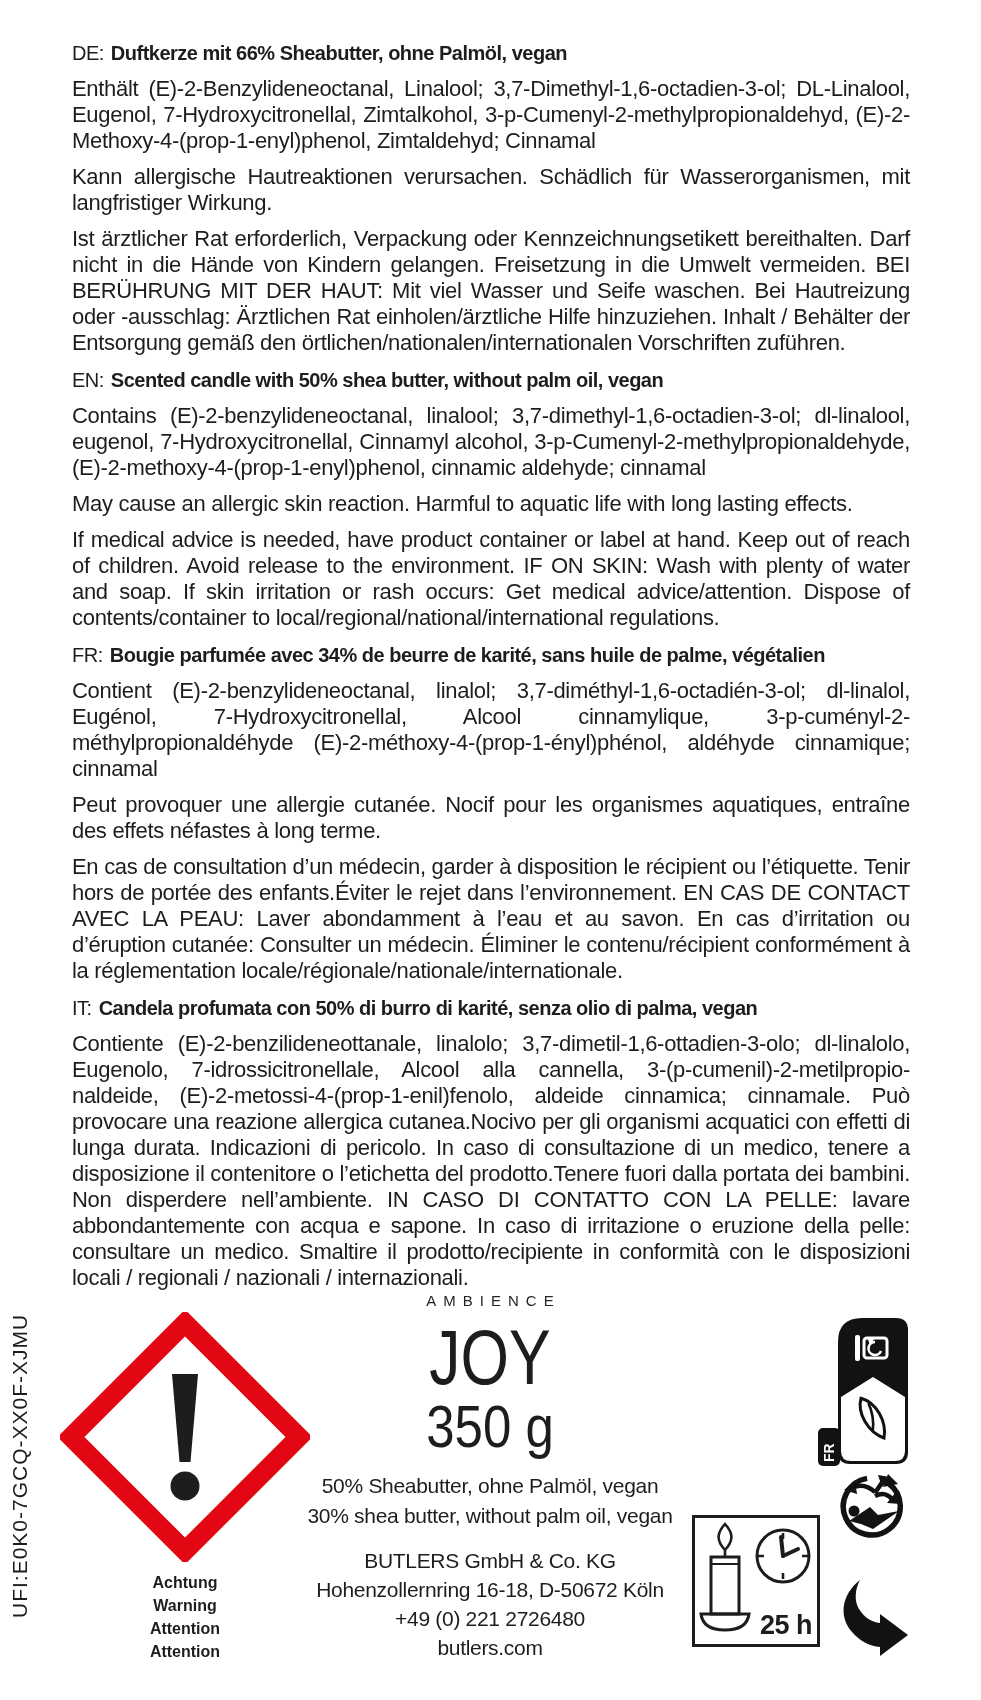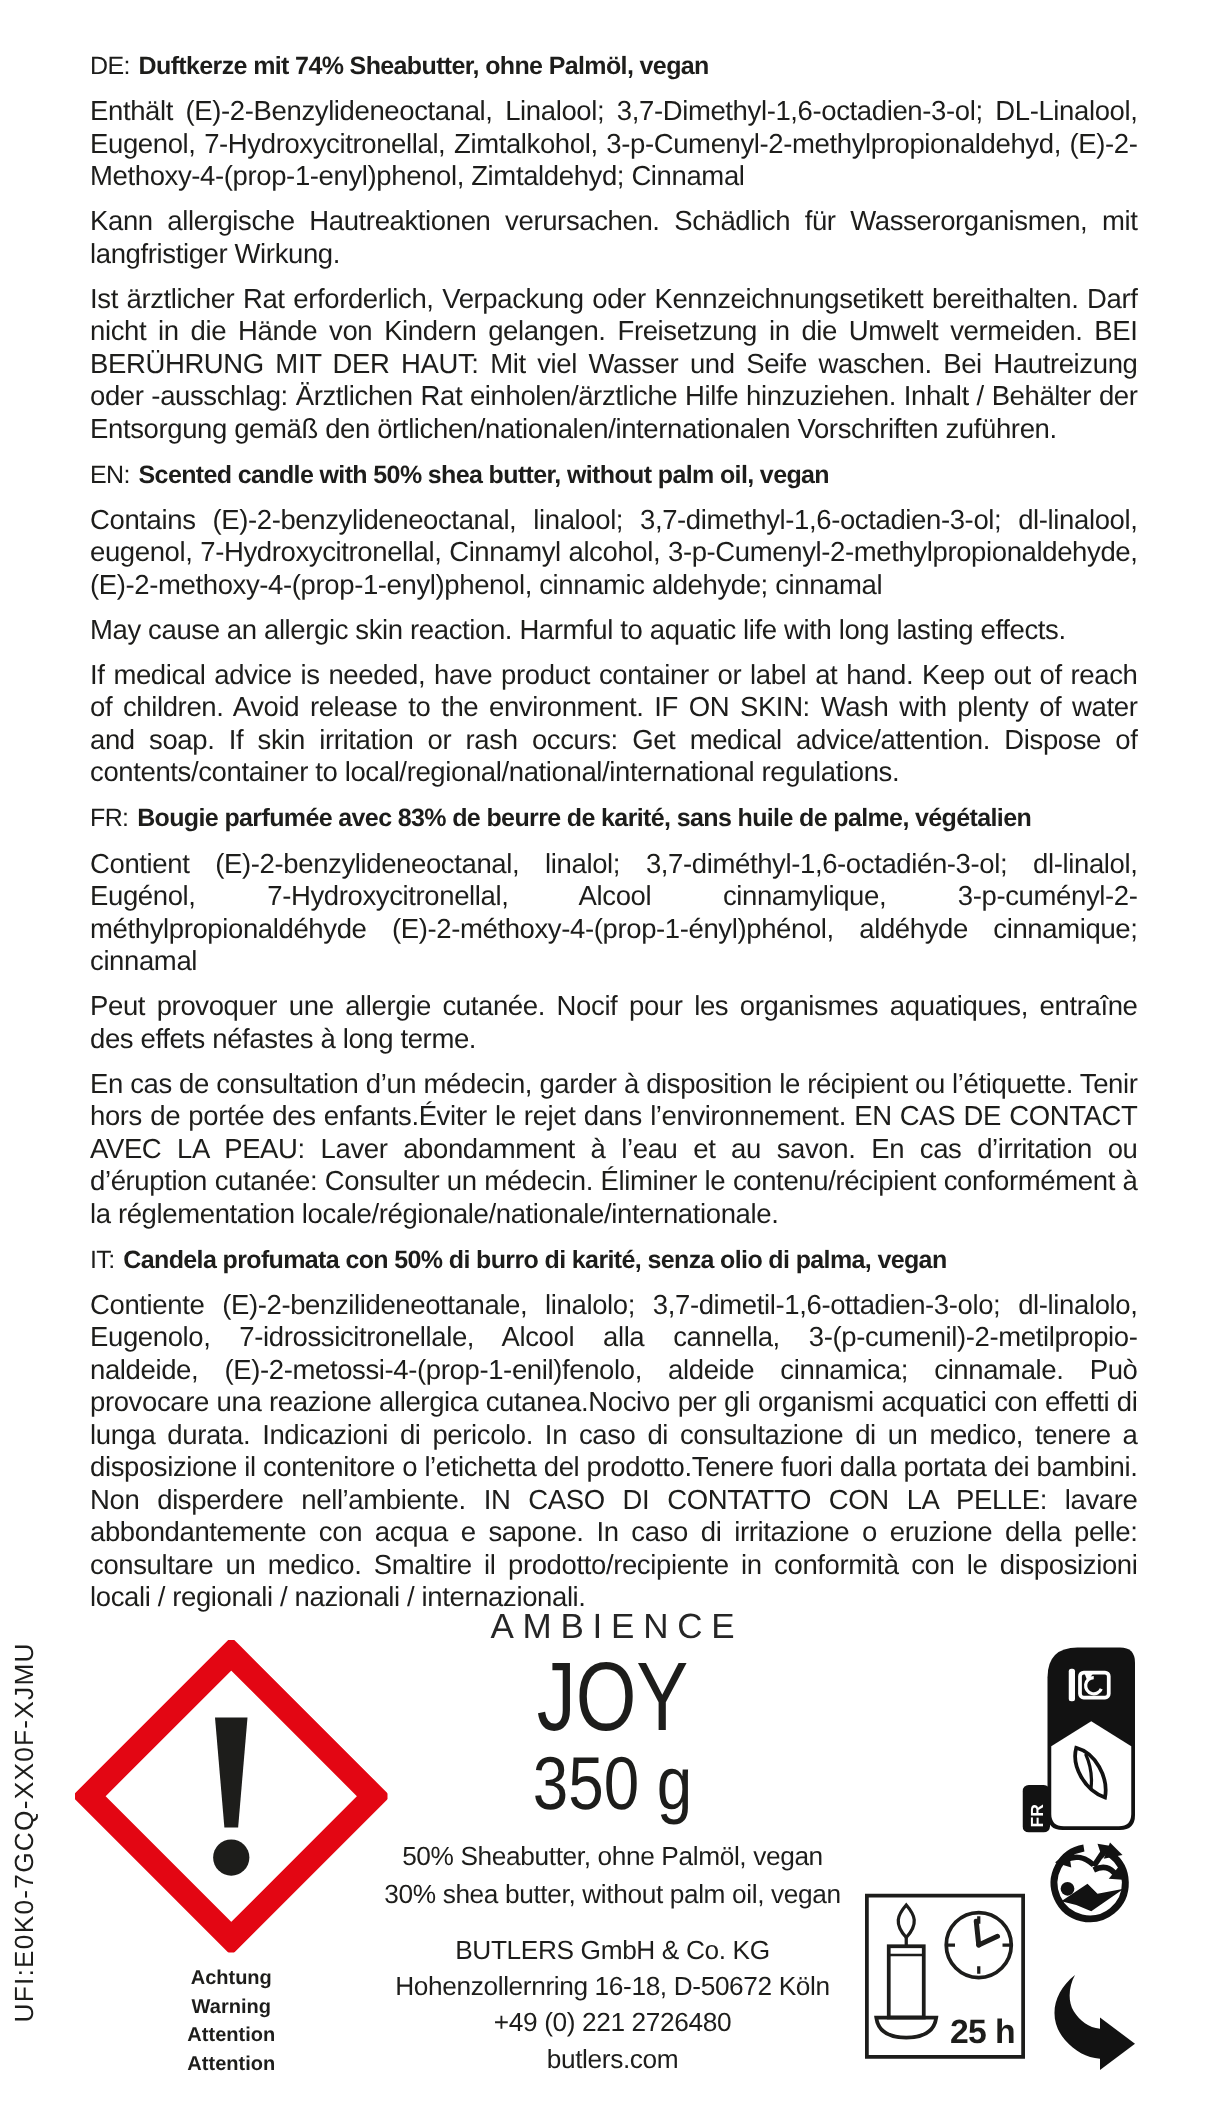--- a/index.html
+++ b/index.html
@@ -14,50 +14,50 @@
   .para{font-size:22px;line-height:26px;letter-spacing:-0.3px;text-align:justify;
         margin-top:10px;}
   
   .ufi{position:absolute;left:8px;top:1342px;height:276px;
        writing-mode:vertical-rl;transform:rotate(180deg);
        font-size:21px;letter-spacing:1px;white-space:nowrap;}
   .ghs{position:absolute;left:60px;top:1312px;}
   .signal{position:absolute;left:60px;top:1571px;width:250px;text-align:center;}
   .signal div{font-weight:bold;font-size:16px;line-height:23px;}
   .center-col{position:absolute;left:255px;top:1288px;width:470px;text-align:center;}
-  .collection{font-size:28px;line-height:26px;letter-spacing:7px;text-indent:7px;color:#262626;}
+  .collection{font-size:15px;line-height:26px;letter-spacing:7px;text-indent:7px;color:#262626;}
   .prod-name{font-size:78px;line-height:78px;margin-top:4px;transform:scaleX(0.8);transform-origin:center;}
   .prod-weight{font-size:60px;line-height:62px;margin-top:0px;transform:scaleX(0.85);transform-origin:center;}
   .claims{margin-top:13px;font-size:21px;line-height:30px;letter-spacing:-0.3px;}
   .company{margin-top:15px;font-size:21px;line-height:29px;letter-spacing:-0.3px;}
   .infotri{position:absolute;left:818px;top:1316px;}
   .triman{position:absolute;left:837px;top:1471px;}
   .burnbox{position:absolute;left:692px;top:1515px;width:128px;height:132px;
            border:3px solid #1d1d1b;box-sizing:border-box;background:#fff;}
   .burntime{position:absolute;right:5px;bottom:3px;font-weight:bold;font-size:27px;
             letter-spacing:-0.5px;}
   .disposal-arrow{position:absolute;left:836px;top:1578px;}
 </style>
 </head>
 <body>
 
 <div class="page">
 
   <div class="text-block">
-    <div class="sec-heading"><span class="sec-prefix">DE:</span><span>Duftkerze mit 74% Sheabutter, ohne Palmöl, vegan</span></div>
+    <div class="sec-heading"><span class="sec-prefix">DE:</span><span>Duftkerze mit 66% Sheabutter, ohne Palmöl, vegan</span></div>
     <div class="para">Enthält (E)-2-Benzylideneoctanal, Linalool; 3,7-Dimethyl-1,6-octadien-3-ol; DL-Linalool, Eugenol, 7-Hydroxycitronellal, Zimtalkohol, 3-p-Cumenyl-2-methylpropionaldehyd, (E)-2-Methoxy-4-(prop-1-enyl)phenol, Zimtaldehyd; Cinnamal</div>
     <div class="para">Kann allergische Hautreaktionen verursachen. Schädlich für Wasserorganismen, mit langfristiger Wirkung.</div>
     <div class="para">Ist ärztlicher Rat erforderlich, Verpackung oder Kennzeichnungsetikett bereithalten. Darf nicht in die Hände von Kindern gelangen. Freisetzung in die Umwelt vermeiden. BEI BERÜHRUNG MIT DER HAUT: Mit viel Wasser und Seife waschen. Bei Hautreizung oder -ausschlag: Ärztlichen Rat einholen/ärztliche Hilfe hinzuziehen. Inhalt / Behälter der Entsorgung gemäß den örtlichen/nationalen/internationalen Vorschriften zuführen.</div>
 
     <div class="sec-heading"><span class="sec-prefix">EN:</span><span>Scented candle with 50% shea butter, without palm oil, vegan</span></div>
     <div class="para">Contains (E)-2-benzylideneoctanal, linalool; 3,7-dimethyl-1,6-octadien-3-ol; dl-linalool, eugenol, 7-Hydroxycitronellal, Cinnamyl alcohol, 3-p-Cumenyl-2-methylpropionaldehyde, (E)-2-methoxy-4-(prop-1-enyl)phenol, cinnamic aldehyde; cinnamal</div>
     <div class="para">May cause an allergic skin reaction. Harmful to aquatic life with long lasting effects.</div>
     <div class="para">If medical advice is needed, have product container or label at hand. Keep out of reach of children. Avoid release to the environment. IF ON SKIN: Wash with plenty of water and soap. If skin irritation or rash occurs: Get medical advice/attention. Dispose of contents/container to local/regional/national/international regulations.</div>
 
-    <div class="sec-heading"><span class="sec-prefix">FR:</span><span>Bougie parfumée avec 83% de beurre de karité, sans huile de palme, végétalien</span></div>
+    <div class="sec-heading"><span class="sec-prefix">FR:</span><span>Bougie parfumée avec 34% de beurre de karité, sans huile de palme, végétalien</span></div>
     <div class="para">Contient (E)-2-benzylideneoctanal, linalol; 3,7-diméthyl-1,6-octadién-3-ol; dl-linalol, Eugénol, 7-Hydroxycitronellal, Alcool cinnamylique, 3-p-cuményl-2-méthylpropionaldéhyde (E)-2-méthoxy-4-(prop-1-ényl)phénol, aldéhyde cinnamique; cinnamal</div>
     <div class="para">Peut provoquer une allergie cutanée. Nocif pour les organismes aquatiques, entraîne des effets néfastes à long terme.</div>
     <div class="para">En cas de consultation d’un médecin, garder à disposition le récipient ou l’étiquette. Tenir hors de portée des enfants.Éviter le rejet dans l’environnement. EN CAS DE CONTACT AVEC LA PEAU: Laver abondamment à l’eau et au savon. En cas d’irritation ou d’éruption cutanée: Consulter un médecin. Éliminer le contenu/récipient conformément à la réglementation locale/régionale/nationale/internationale.</div>
 
     <div class="sec-heading"><span class="sec-prefix">IT:</span><span>Candela profumata con 50% di burro di karité, senza olio di palma, vegan</span></div>
     <div class="para">Contiente (E)-2-benzilideneottanale, linalolo; 3,7-dimetil-1,6-ottadien-3-olo; dl-linalolo, Eugenolo, 7-idrossicitronellale, Alcool alla cannella, 3-(p-cumenil)-2-metilpropio-naldeide, (E)-2-metossi-4-(prop-1-enil)fenolo, aldeide cinnamica; cinnamale. Può provocare una reazione allergica cutanea.Nocivo per gli organismi acquatici con effetti di lunga durata. Indicazioni di pericolo. In caso di consultazione di un medico, tenere a disposizione il contenitore o l’etichetta del prodotto.Tenere fuori dalla portata dei bambini. Non disperdere nell’ambiente. IN CASO DI CONTATTO CON LA PELLE: lavare abbondantemente con acqua e sapone. In caso di irritazione o eruzione della pelle: consultare un medico. Smaltire il prodotto/recipiente in conformità con le disposizioni locali / regionali / nazionali / internazionali.</div>
   </div>
 
   <div class="ufi">UFI:E0K0-7GCQ-XX0F-XJMU</div>
 

